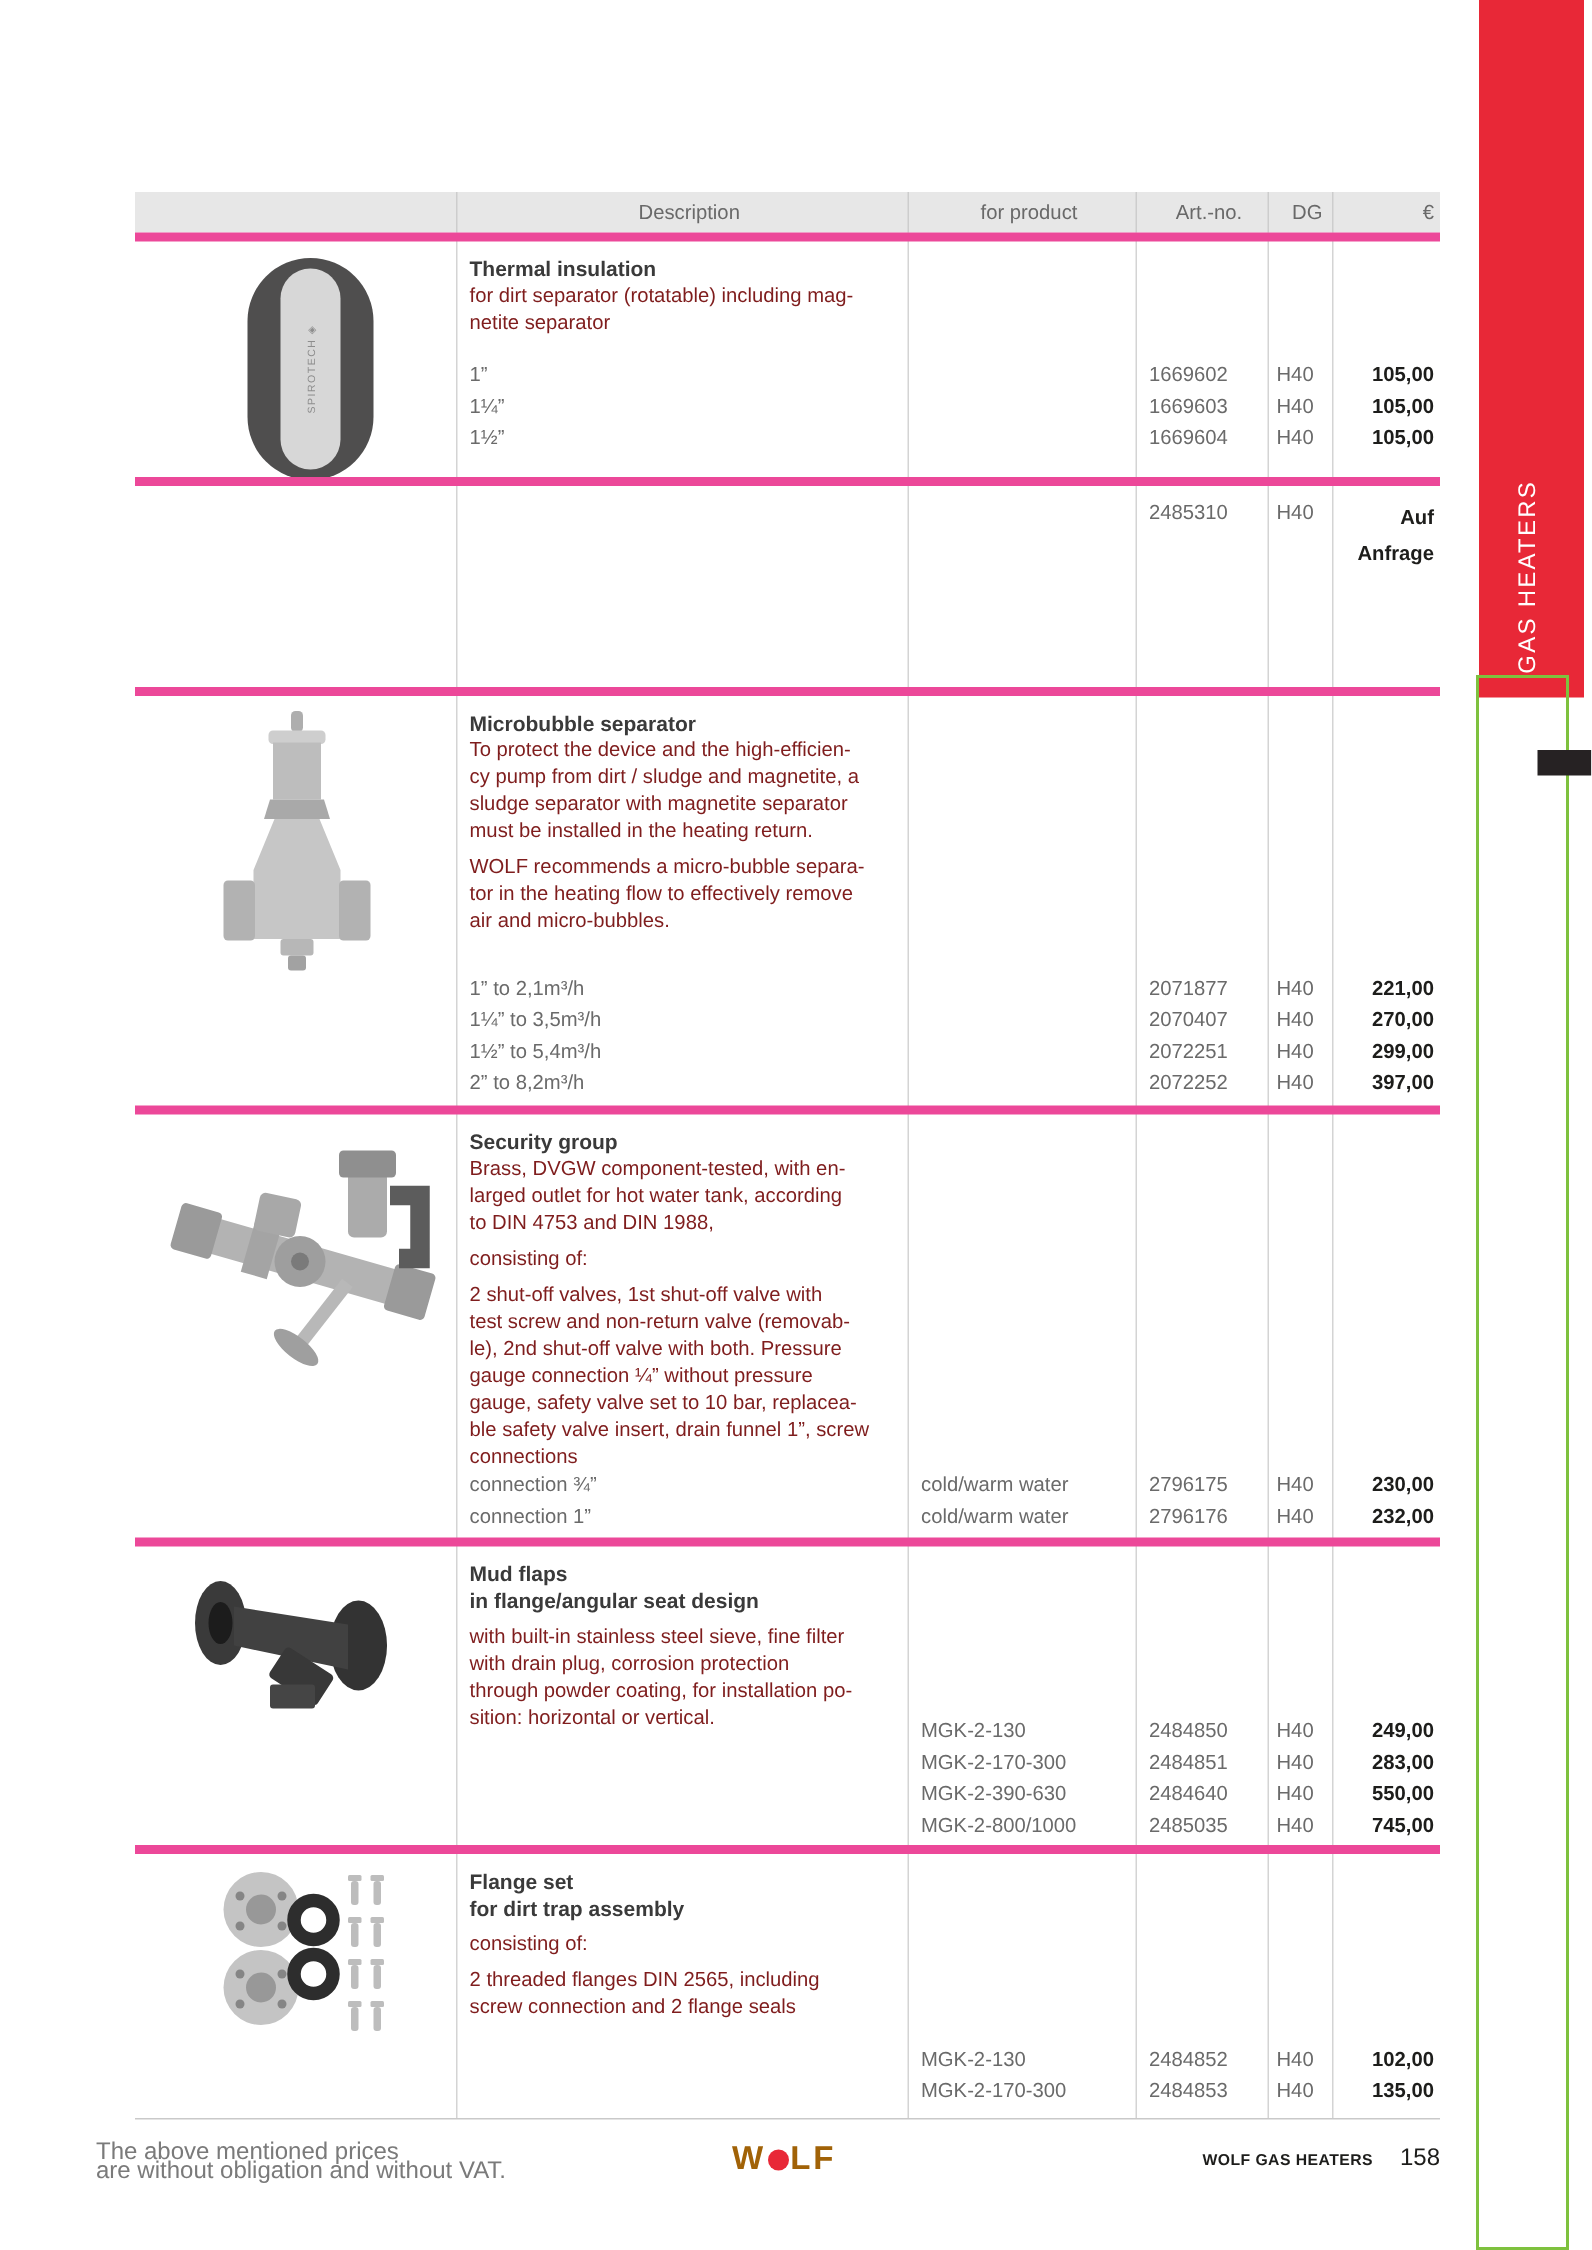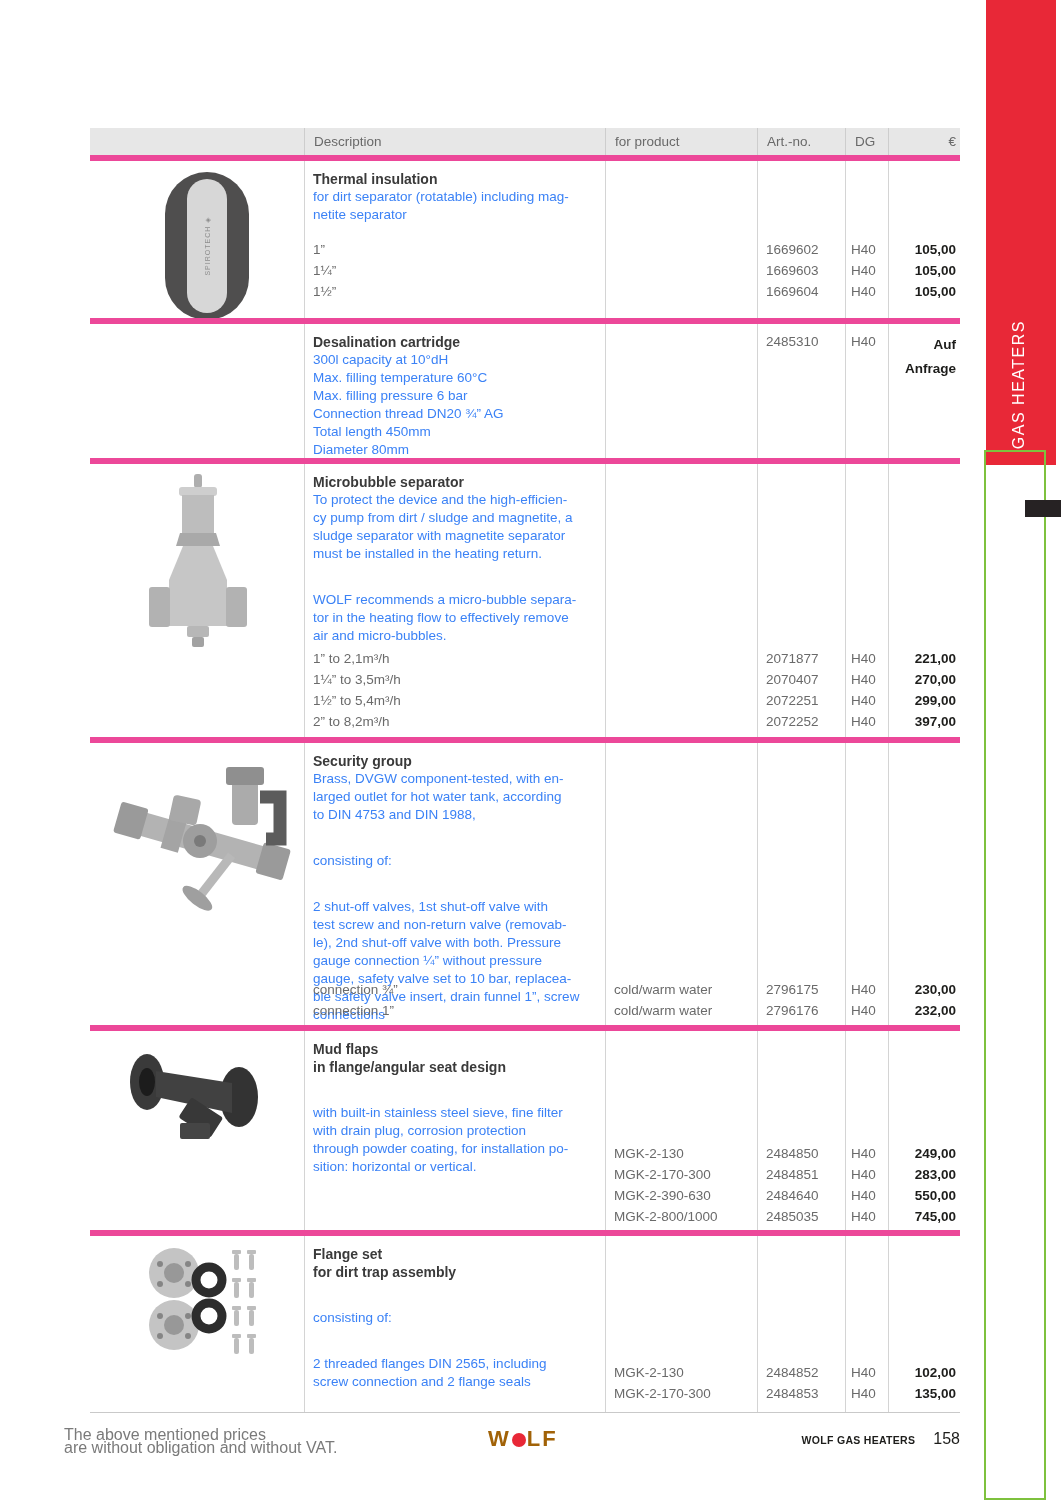--- a/index.html
+++ b/index.html
@@ -14,21 +14,21 @@
   #red-bar{position:absolute;left:986px;top:0;width:70px;height:465px;background:#e82837;}
   #red-bar .vert{writing-mode:vertical-rl;transform:rotate(180deg);position:absolute;
                  left:24px;bottom:16px;color:#fff;font-size:16px;letter-spacing:1.5px;white-space:nowrap;}
   #green-box{position:absolute;left:984px;top:450px;width:62px;height:1050px;
              border:2px solid #7ec13e;box-sizing:border-box;background:transparent;}
   #black-tab{position:absolute;left:1025px;top:500px;width:36px;height:17px;background:#262223;}
 
   
   #tbl{position:absolute;left:90px;top:128px;width:870px;}
   #tbl-head{display:flex;height:27px;line-height:27px;background:#e7e7e7;font-size:13.5px;color:#696969;}
-  #tbl-head .hc{box-sizing:border-box;border-left:1px solid #cdcdcd;padding-left:9px;}
+  #tbl-head .hc{box-sizing:border-box;border-left:1px solid #cdcdcd;padding-left:9px;text-align:center;}
   #tbl-head .hc:first-child{border-left:none;}
   .w-img{width:214px;} .w-desc{width:301px;} .w-prod{width:152px;}
   .w-art{width:88px;} .w-dg{width:43px;} .w-price{width:72px;}
   #tbl-head .hc.price{text-align:right;padding-left:0;padding-right:4px;}
 
   #table-body{position:relative;border-bottom:1px solid #c9c9c9;}
   .col-line{position:absolute;top:0;bottom:0;width:1px;background:#d4d4d4;}
 
   .section{position:relative;border-top:6px solid #ec4899;box-sizing:border-box;}
   .sec-thermal-insulation{height:163px;}
@@ -40,25 +40,25 @@
 
   .sec-img{position:absolute;}
   .sec-thermal-insulation .sec-img{left:74px;top:10px;}
   .sec-microbubble-separator .sec-img{left:58px;top:10px;}
   .sec-security-group .sec-img{left:22px;top:6px;}
   .sec-mud-flaps .sec-img{left:34px;top:14px;}
   .sec-flange-set .sec-img{left:56px;top:8px;}
 
   .sec-content{margin-left:214px;padding:9px 0 0 9px;width:290px;}
   .sec-title,.sec-subtitle{font-size:14px;font-weight:bold;color:#3a3a3a;line-height:18px;}
-  .para{font-size:13.5px;line-height:18px;color:#3b82f6;white-space:pre-line;}
+  .para{font-size:13.5px;line-height:18px;color:#7f1d1d;white-space:pre-line;}
   .para + .para{margin-top:18px;}
   .sec-subtitle + .para{margin-top:0;}
   .sec-content .para:first-of-type{margin-top:0;}
-  .paras .para:not(:first-child){margin-top:28px;}
+  .paras .para:not(:first-child){margin-top:6px;}
 
   .spec-rows{position:absolute;left:214px;right:0;}
   .sec-thermal-insulation .spec-rows{bottom:16px;}
   .sec-microbubble-separator .spec-rows{bottom:5px;}
   .sec-security-group .spec-rows{bottom:4px;}
   .sec-mud-flaps .spec-rows{bottom:3px;}
   .sec-flange-set .spec-rows{bottom:8px;}
   .spec-row{display:flex;height:21px;line-height:21px;font-size:13.5px;}
   .sc{box-sizing:border-box;white-space:nowrap;overflow:visible;}
   .sc.desc{width:301px;padding-left:9px;color:#6a6a6a;}
@@ -140,29 +140,20 @@
             <div class="spec-row">
               <div class="sc desc">1½”</div>
               <div class="sc prod"></div>
               <div class="sc art">1669604</div>
               <div class="sc dg">H40</div>
               <div class="sc price">105,00</div>
             </div>
           </div>
         </div>
         <div class="section sec-desalination-cartridge">
-          <div class="sec-content paras">
-            <div class="sec-title">Desalination cartridge</div>
-            <div class="para" style="margin-top: 0px;">300l capacity at 10°dH
-Max. filling temperature 60°C
-Max. filling pressure 6 bar
-Connection thread DN20 ¾” AG
-Total length 450mm
-Diameter 80mm</div>
-          </div>
           <div class="top-art">2485310</div>
           <div class="top-dg">H40</div>
           <div class="top-price">Auf
 Anfrage</div>
         </div>
         <div class="section sec-microbubble-separator">
           <div class="sec-img"><svg width="100" height="178" viewBox="0 0 100 178">
               <rect x="46" y="0" width="8" height="14" rx="3" fill="#aeaeae"></rect>
               <rect x="31" y="13" width="38" height="9" rx="3" fill="#cecece"></rect>
               <rect x="34" y="21" width="32" height="38" fill="#bdbdbd"></rect>

